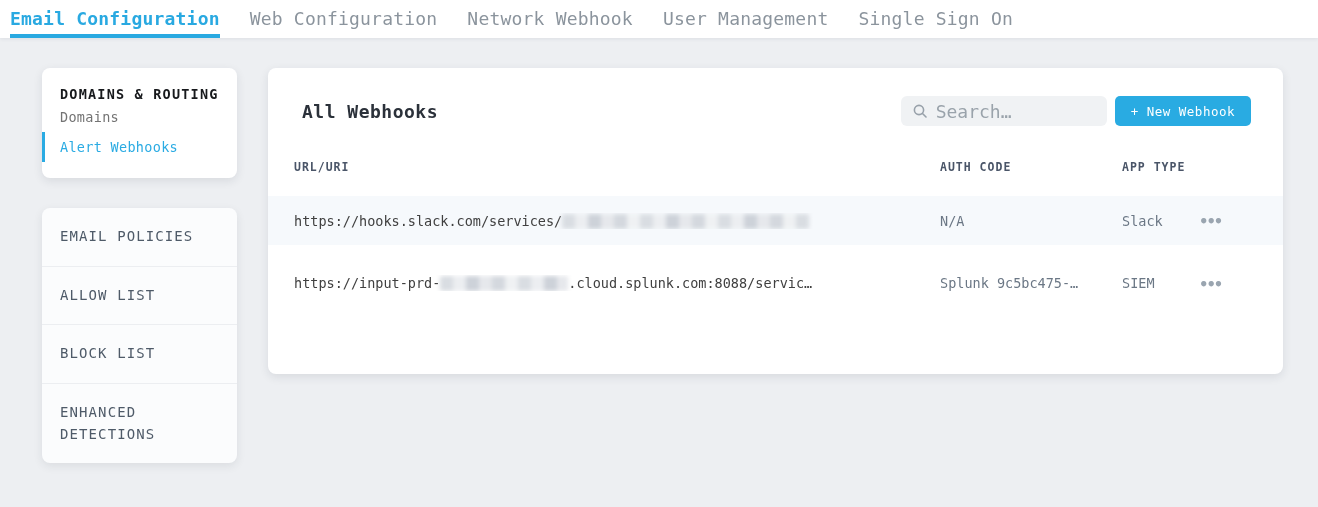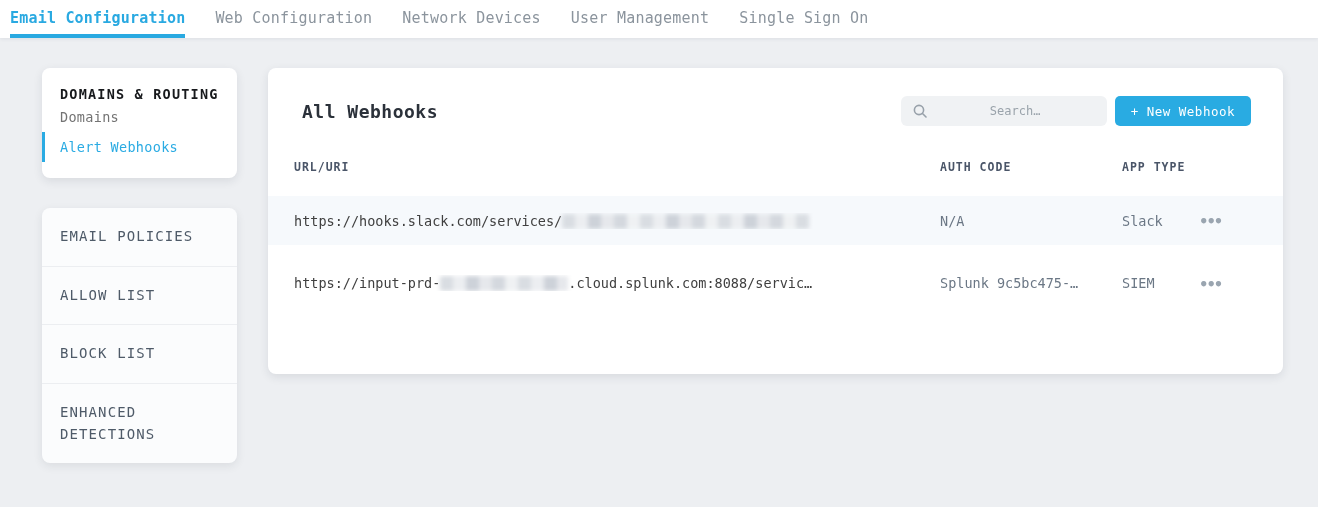--- a/index.html
+++ b/index.html
@@ -18,21 +18,21 @@
     display: flex;
     align-items: stretch;
     padding-left: 10px;
     box-shadow: 0 1px 4px rgba(30,40,60,0.08);
     position: relative;
     z-index: 5;
   }
   .tab {
     display: flex;
     align-items: center;
-    font-size: 15px;
+    font-size: 18px;
     color: #8b949d;
     margin-right: 30px;
     border-bottom: 4px solid transparent;
     padding-top: 2px;
     cursor: pointer;
     white-space: nowrap;
     letter-spacing: 0.2px;
   }
   .tab.active {
     color: #29a9e1;
@@ -119,24 +119,23 @@
     display: flex;
     align-items: center;
     padding: 0 12px;
   }
   .search-box svg { flex: 0 0 auto; margin-right: 9px; }
   .search-input {
     border: none;
     outline: none;
     background: transparent;
     font-family: inherit;
-    font-size: 12px;
+    font-size: 18px;
     color: #6b7785;
     width: 100%;
-    text-align: center;
   }
   .search-input::placeholder { color: #9aa3ab; opacity: 1; }
   .new-webhook-btn {
     margin-left: 8px;
     height: 30px;
     padding: 0 16px;
     background: #29abe2;
     border: none;
     border-radius: 5px;
     color: #ffffff;
@@ -191,21 +190,21 @@
     padding: 4px 2px;
     line-height: 1;
   }
 </style>
 </head>
 <body>
 
 <nav class="topbar">
   <div class="tab active">Email Configuration</div>
   <div class="tab">Web Configuration</div>
-  <div class="tab">Network Devices</div>
+  <div class="tab">Network Webhook</div>
   <div class="tab">User Management</div>
   <div class="tab">Single Sign On</div>
 </nav>
 
 <div class="page">
 
   <aside class="sidebar">
 
     <div class="card routing-card">
       <div class="routing-heading">DOMAINS &amp; ROUTING</div>

